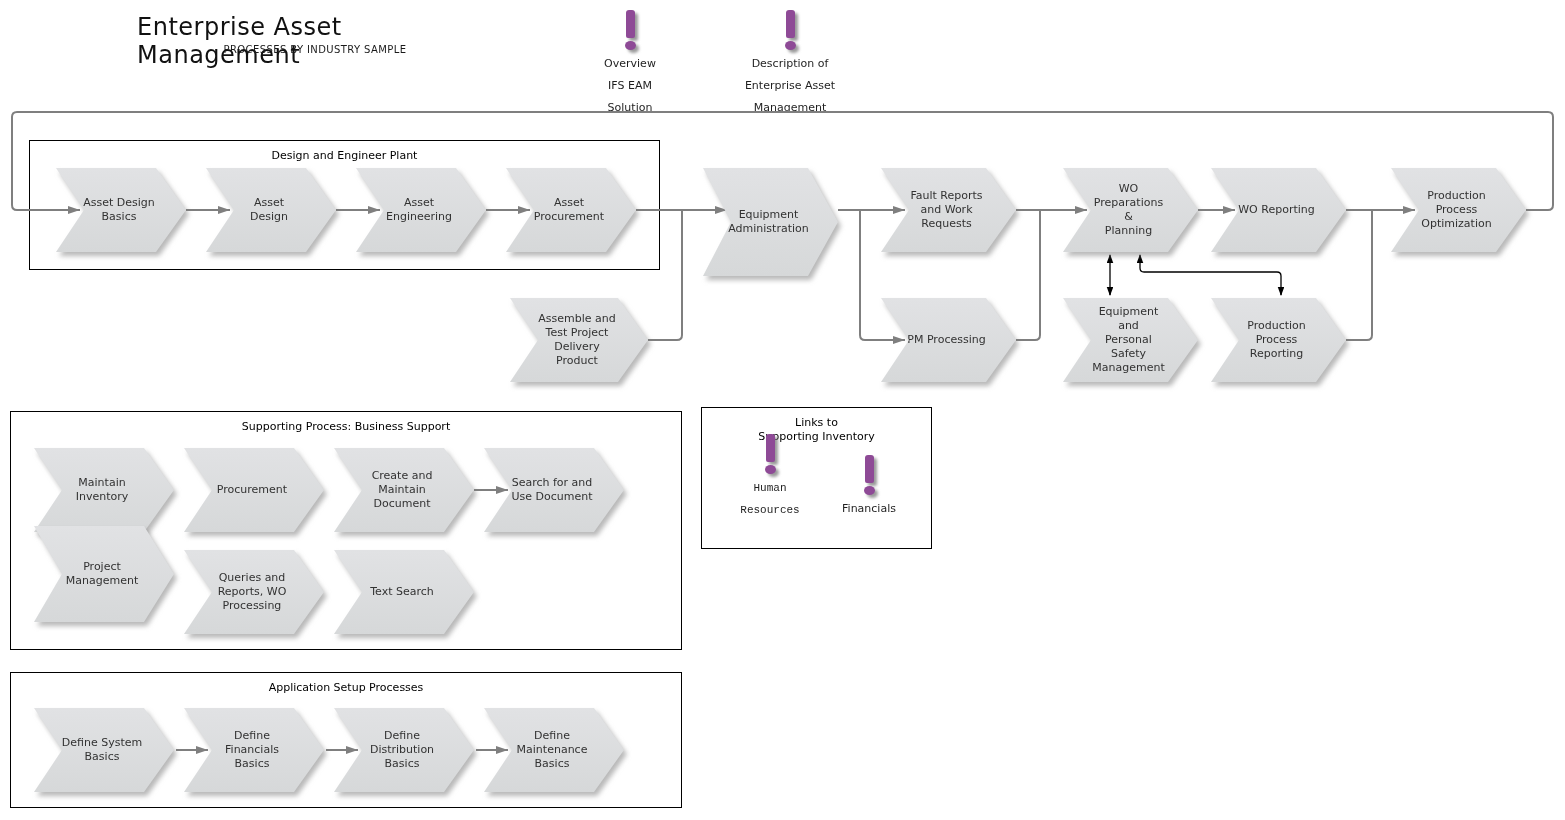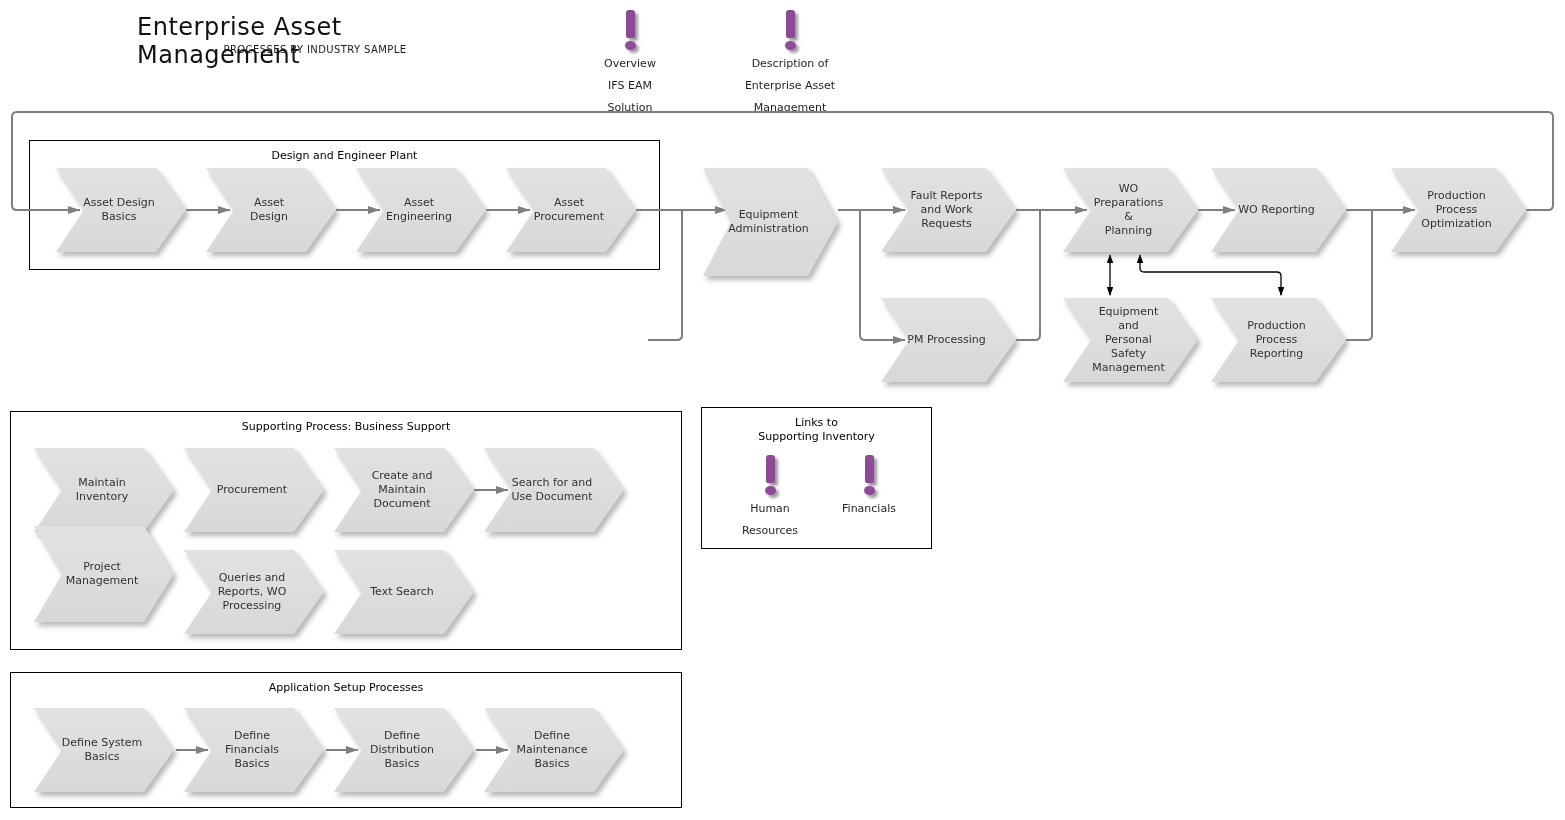--- a/index.html
+++ b/index.html
@@ -172,20 +172,28 @@
       </div>
   </div>
   <div class="chev" style="left:1391px;top:168px;width:135px;height:84px;">
     <div class="chev-shape">
         <span class="chev-label">Production
 Process
 Optimization</span>
       </div>
   </div>
 
+  <div class="chev" style="left:510px;top:298px;width:138px;height:84px;">
+    <div class="chev-shape">
+        <span class="chev-label">Assemble and
+Test Project
+Delivery
+Product</span>
+      </div>
+  </div>
   <div class="chev" style="left:881px;top:298px;width:135px;height:84px;">
     <div class="chev-shape">
         <span class="chev-label">PM Processing</span>
       </div>
   </div>
   <div class="chev" style="left:1063px;top:298px;width:135px;height:84px;">
     <div class="chev-shape">
         <span class="chev-label">Equipment and
 Personal Safety
 Management</span>
@@ -236,21 +244,21 @@
 Reports, WO
 Processing</span>
       </div>
   </div>
   <div class="chev" style="left:334px;top:550px;width:140px;height:84px;">
     <div class="chev-shape">
         <span class="chev-label">Text Search</span>
       </div>
   </div>
 
-  <div class="solution-link" style="left:730px;top:455px;width:80px;">
+  <div class="solution-link" style="left:730px;top:434px;width:80px;font-family:Liberation Mono, monospace;">
     <div class="excl">
         <div class="excl-bar"></div>
         <div class="excl-dot"></div>
       </div>
     <div class="ql-label">Human
 Resources</div>
   </div>
   <div class="solution-link" style="left:829px;top:455px;width:80px;">
     <div class="excl">
         <div class="excl-bar"></div>

